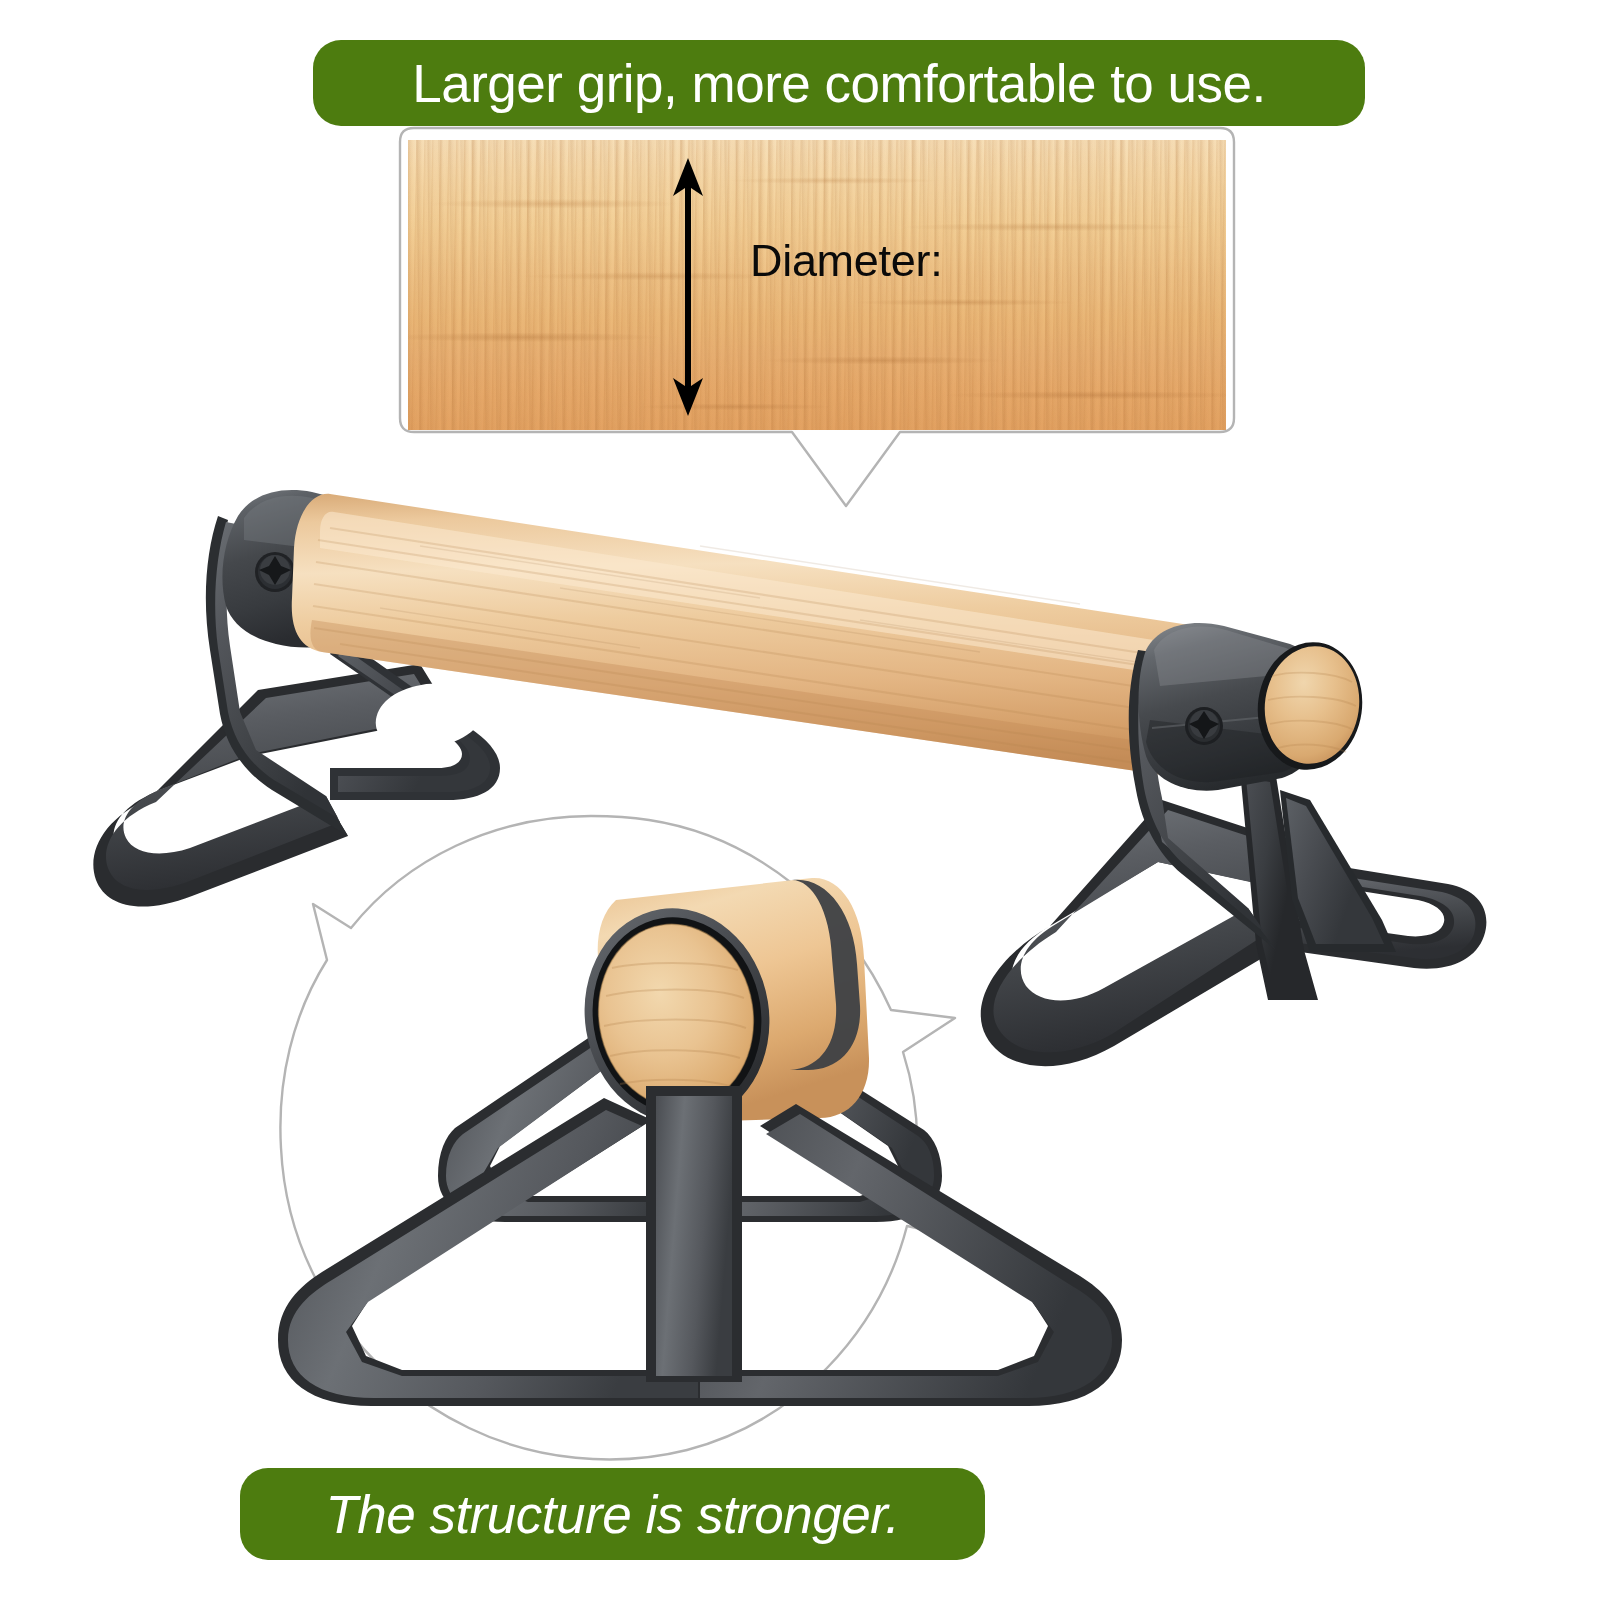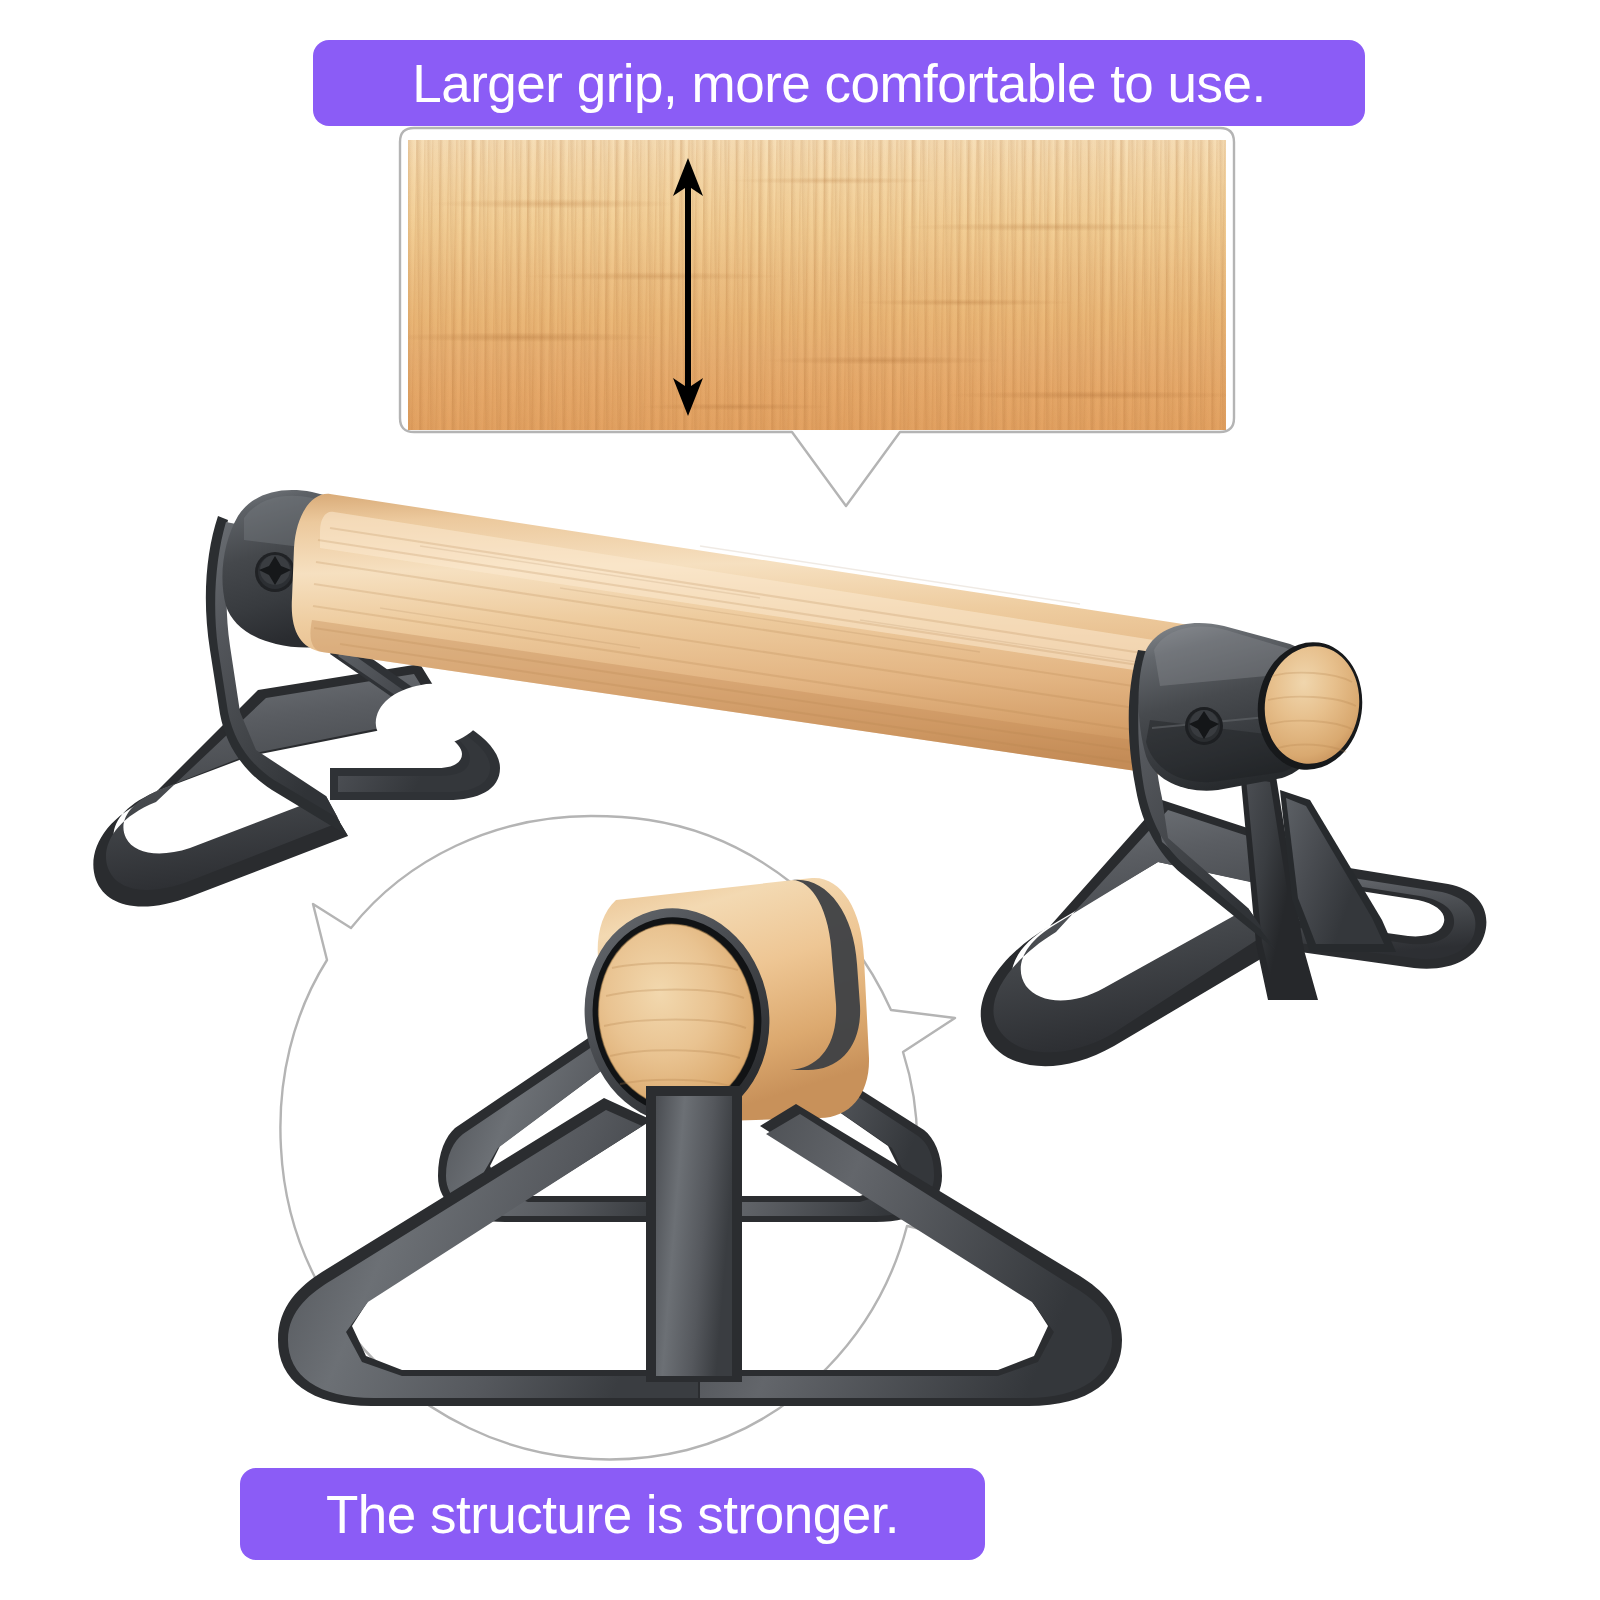--- a/index.html
+++ b/index.html
@@ -16,39 +16,40 @@
   #stage {
     position: relative;
     width: 1600px; height: 1600px;
     background: #ffffff;
     overflow: hidden;
   }
 
   
   .banner {
     position: absolute;
-    background: #8b5cf6;
-    border-radius: 16px;
+    background: #4d7c0f;
+    border-radius: 28px;
     display: flex;
     align-items: center;
     justify-content: center;
     color: #ffffff;
     letter-spacing: -0.5px;
     white-space: nowrap;
     z-index: 60;
   }
   #banner-top {
     left: 313px; top: 40px;
     width: 1052px; height: 86px;
     font-size: 53px;
   }
   #banner-bottom {
     left: 240px; top: 1468px;
     width: 745px; height: 92px;
     font-size: 53px;
+    font-style: italic;
   }
 
   
   #bubble-top {
     position: absolute;
     left: 400px; top: 128px;
     width: 834px; height: 310px;
     z-index: 30;
   }
   #bubble-top-svg {
@@ -166,20 +167,21 @@
       <div class="streaks"></div>
     </div>
 
     <svg id="dim-arrow" viewBox="0 0 60 262">
       <line x1="30" y1="16" x2="30" y2="246" stroke="#000000" stroke-width="6"></line>
       <path d="M 30 2 L 45 40 L 30 30 L 15 40 Z" fill="#000000"></path>
       <path d="M 30 260 L 45 222 L 30 232 L 15 222 Z" fill="#000000"></path>
     </svg>
 
     <div id="dim-text">
+      <div>Diameter:</div>
     </div>
   </div>
 
   <div id="bubble-circle">
     <svg id="bubble-circle-svg" viewBox="0 0 790 760">
       <path d="M 396 16
                C 300 16 212 58 156 128
                L 118 104 L 132 160
                C 98 214 82 280 86 348
                C 92 470 166 576 274 628

